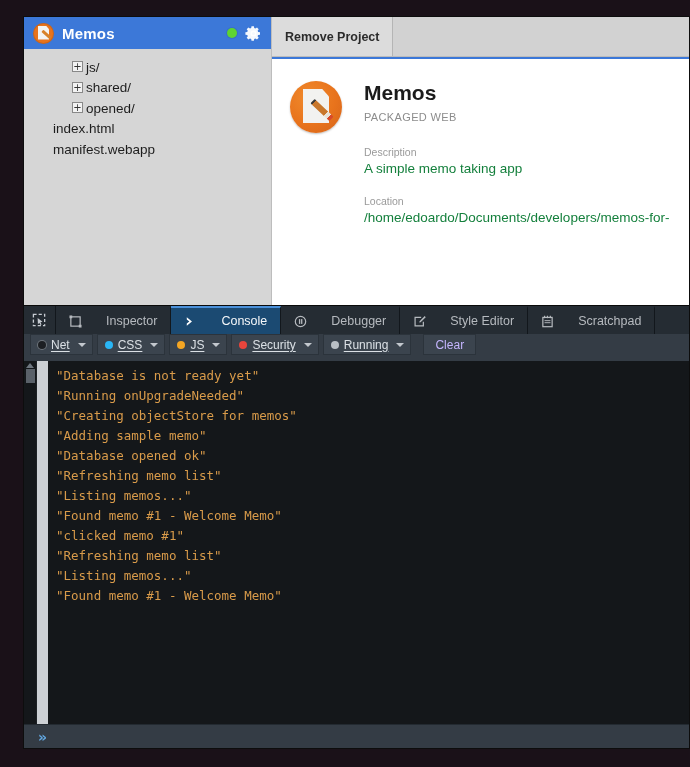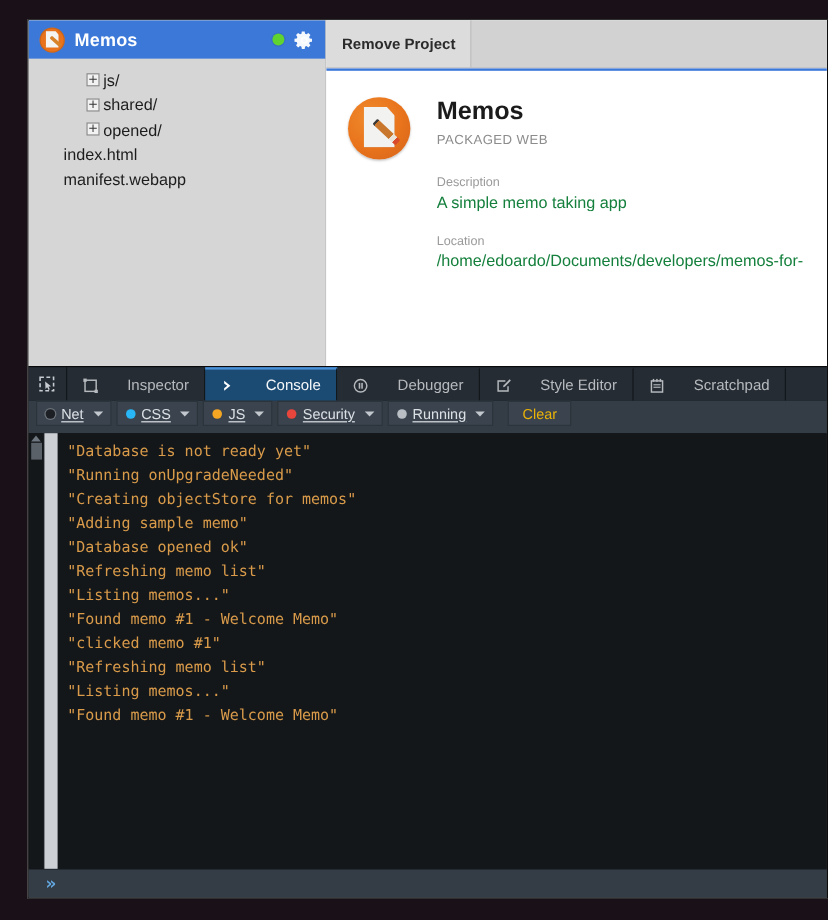--- a/index.html
+++ b/index.html
@@ -194,21 +194,21 @@
   .filt .dot { width:8px; height:8px; border-radius:50%; flex:0 0 8px; }
   .filt .lbl { text-decoration:underline; text-underline-offset:2px; }
   .caret {
     width:0; height:0; margin-left:3px;
     border-left:4px solid transparent; border-right:4px solid transparent;
     border-top:4px solid #c3c8ce;
   }
   .clear-btn {
     height:21px; padding:0 11px; margin-left:8px;
     display:flex; align-items:center;
-    font-size:12px; color:#eab308; background:#3b444e;
+    font-size:12px; color:#c4b5fd; background:#3b444e;
     border:1px solid #2b333b;
   }
 
   .console-area {
     flex:1; display:flex; min-height:0;
     background:#14171a; position:relative;
   }
   .console-scrollbar {
     width:13px; flex:0 0 13px; background:#14171a;
     border-right:1px solid #1d2125;

